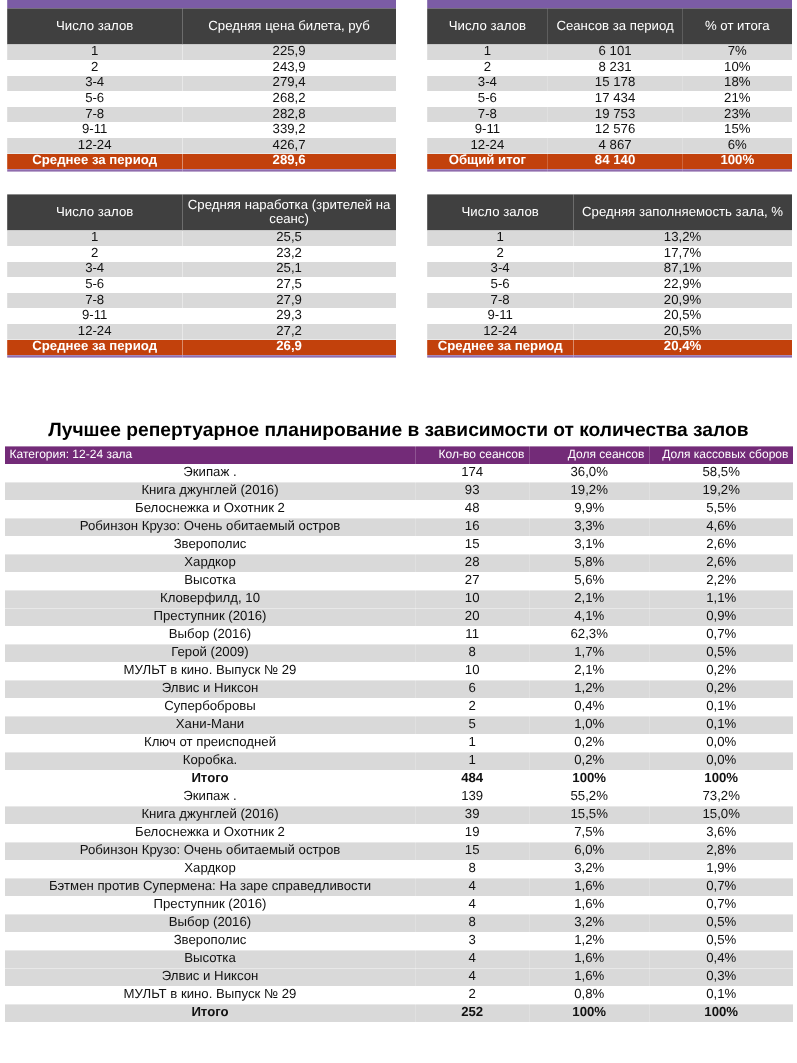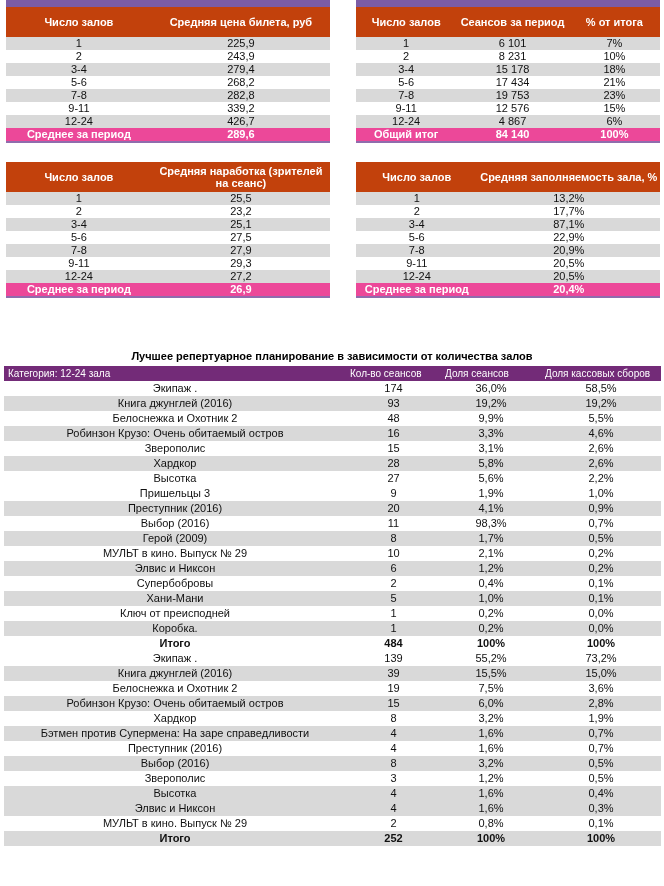--- a/index.html
+++ b/index.html
@@ -17,49 +17,49 @@
   .grid-row .table-block:last-child { margin-right: 0; }
   .row-1 { margin-top: 0; }
   .row-2 { margin-top: 19px; }
   .tb-w1 { width: 324px; }
   .tb-w2 { width: 304px; }
 
   .top-strip { height: 7px; background: #7B5CA5; }
 
   table { border-collapse: collapse; table-layout: fixed; width: 100%; }
   .small-table th {
-    background: #c2410c; color: #ffffff; font-weight: bold;
+    background: #404040; color: #ffffff; font-weight: normal;
     font-size: 11px; line-height: 12px; text-align: center;
     vertical-align: middle; padding: 3px 2px; height: 30px;
   }
   .small-table td {
     font-size: 11px; height: 13px; line-height: 13px;
     text-align: center; padding: 0 2px; white-space: nowrap;
     overflow: hidden;
   }
   .small-table tr.odd td  { background: #D9D9D9; }
   .small-table tr.even td { background: #ffffff; }
   .small-table tr.footer td {
-    background: #ec4899; color: #ffffff; font-weight: bold;
+    background: #c2410c; color: #ffffff; font-weight: bold;
     height: 13px; border-bottom: 2px solid #8F6CAD;
   }
 
   
   .rep-title {
     margin-top: 52px; text-align: center;
-    font-size: 11px; font-weight: bold; color: #000000;
+    font-size: 16px; font-weight: bold; color: #000000;
   }
   .rep-wrap { margin: 4px 3px 0 4px; }
   .rep-table td, .rep-table th { overflow: hidden; white-space: nowrap; }
   .rep-table th {
     background: #732B78; color: #ffffff; font-weight: normal;
     font-size: 10px; height: 15px; line-height: 15px; padding: 0 4px;
   }
   .rep-table th.cat { text-align: left; }
-  .rep-table th.num { text-align: left; }
+  .rep-table th.num { text-align: right; }
   .rep-table td {
     font-size: 11px; height: 15px; line-height: 15px; padding: 0 4px;
   }
   .rep-table td.name { text-align: center; }
   .rep-table td.num  { text-align: center; }
   .rep-table tr.odd td  { background: #D9D9D9; }
   .rep-table tr.even td { background: #ffffff; }
   .rep-table tr.total td { font-weight: bold; }
 </style>
 </head>
@@ -329,36 +329,36 @@
             <td class="num">28</td>
             <td class="num">5,8%</td>
             <td class="num">2,6%</td>
           </tr>
           <tr class="even">
             <td class="name">Высотка</td>
             <td class="num">27</td>
             <td class="num">5,6%</td>
             <td class="num">2,2%</td>
           </tr>
-          <tr class="even">
-            <td class="name">Пришельцы 3</td>
-            <td class="num">9</td>
-            <td class="num">1,9%</td>
-            <td class="num">1,0%</td>
+          <tr class="odd">
+            <td class="name">Кловерфилд, 10</td>
+            <td class="num">10</td>
+            <td class="num">2,1%</td>
+            <td class="num">1,1%</td>
           </tr>
           <tr class="odd">
             <td class="name">Преступник (2016)</td>
             <td class="num">20</td>
             <td class="num">4,1%</td>
             <td class="num">0,9%</td>
           </tr>
           <tr class="even">
             <td class="name">Выбор (2016)</td>
             <td class="num">11</td>
-            <td class="num">98,3%</td>
+            <td class="num">62,3%</td>
             <td class="num">0,7%</td>
           </tr>
           <tr class="odd">
             <td class="name">Герой (2009)</td>
             <td class="num">8</td>
             <td class="num">1,7%</td>
             <td class="num">0,5%</td>
           </tr>
           <tr class="even">
             <td class="name">МУЛЬТ в кино. Выпуск № 29</td>

